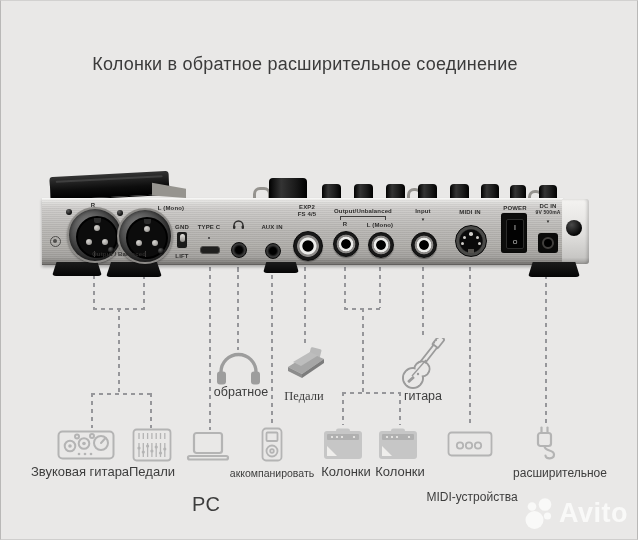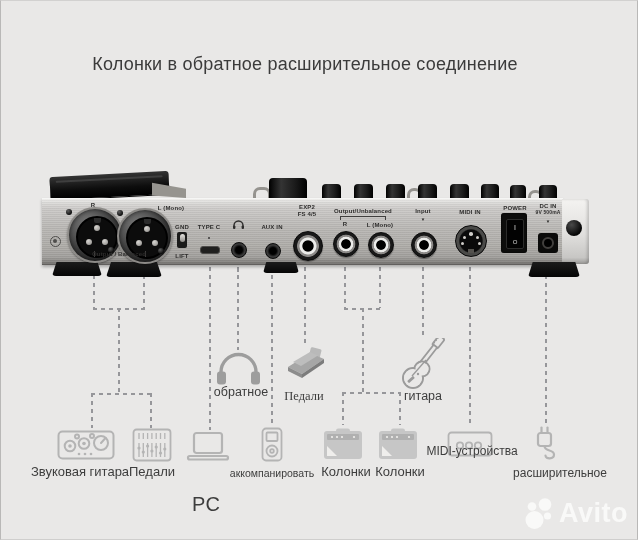--- a/index.html
+++ b/index.html
@@ -362,21 +362,21 @@
 <span class="dev-label bot-label" style="left:400px;top:464px;">Колонки</span>
 
 <svg class="icon" style="left:447px;top:431px;" width="46" height="26" viewBox="0 0 46 26">
   <g fill="none" stroke="#b4b4b4" stroke-width="1.8">
     <rect x="1.5" y="1.5" width="43" height="23" rx="3"></rect>
     <circle cx="13" cy="14.5" r="3.2"></circle>
       <circle cx="22" cy="14.5" r="3.2"></circle>
       <circle cx="31" cy="14.5" r="3.2"></circle>
   </g>
 </svg>
-<span class="dev-label" style="left:472px;top:444px;font-size:12px;">MIDI-устройства</span>
+<span class="dev-label" style="left:472px;top:490px;font-size:12px;">MIDI-устройства</span>
 
 <svg class="icon" style="left:531px;top:426px;" width="30" height="36" viewBox="0 0 30 36">
   <g fill="none" stroke="#b4b4b4" stroke-width="2.2" stroke-linecap="round">
     <rect x="7" y="7" width="13" height="13" rx="2.5"></rect>
     <line x1="10.5" y1="7" x2="10.5" y2="1.5"></line>
     <line x1="16.5" y1="7" x2="16.5" y2="1.5"></line>
     <path d="M13.5 20 c0 6 9.5 3 9.5 8.5 c0 5 -8.5 5 -8.5 1"></path>
   </g>
 </svg>
 <span class="dev-label" style="left:560px;top:466px;font-size:12px;">расширительное</span>

